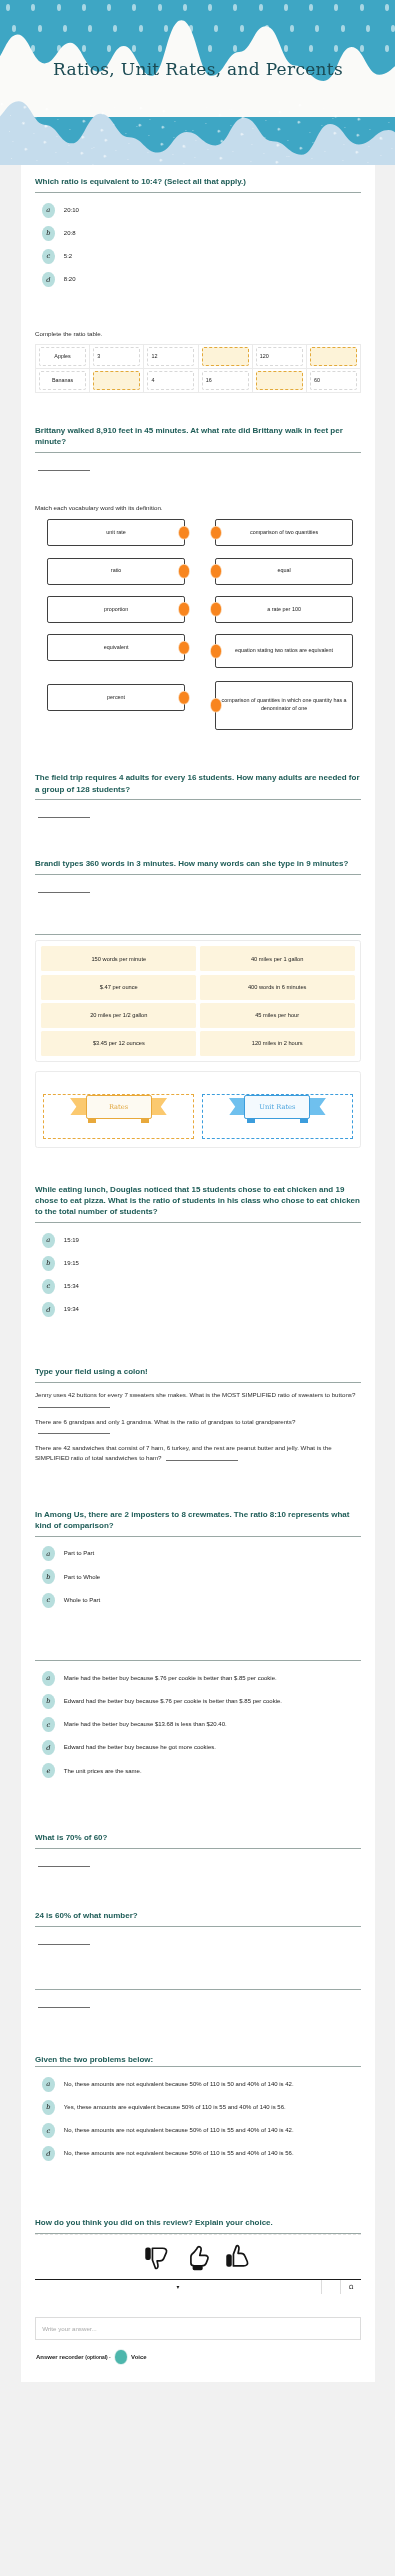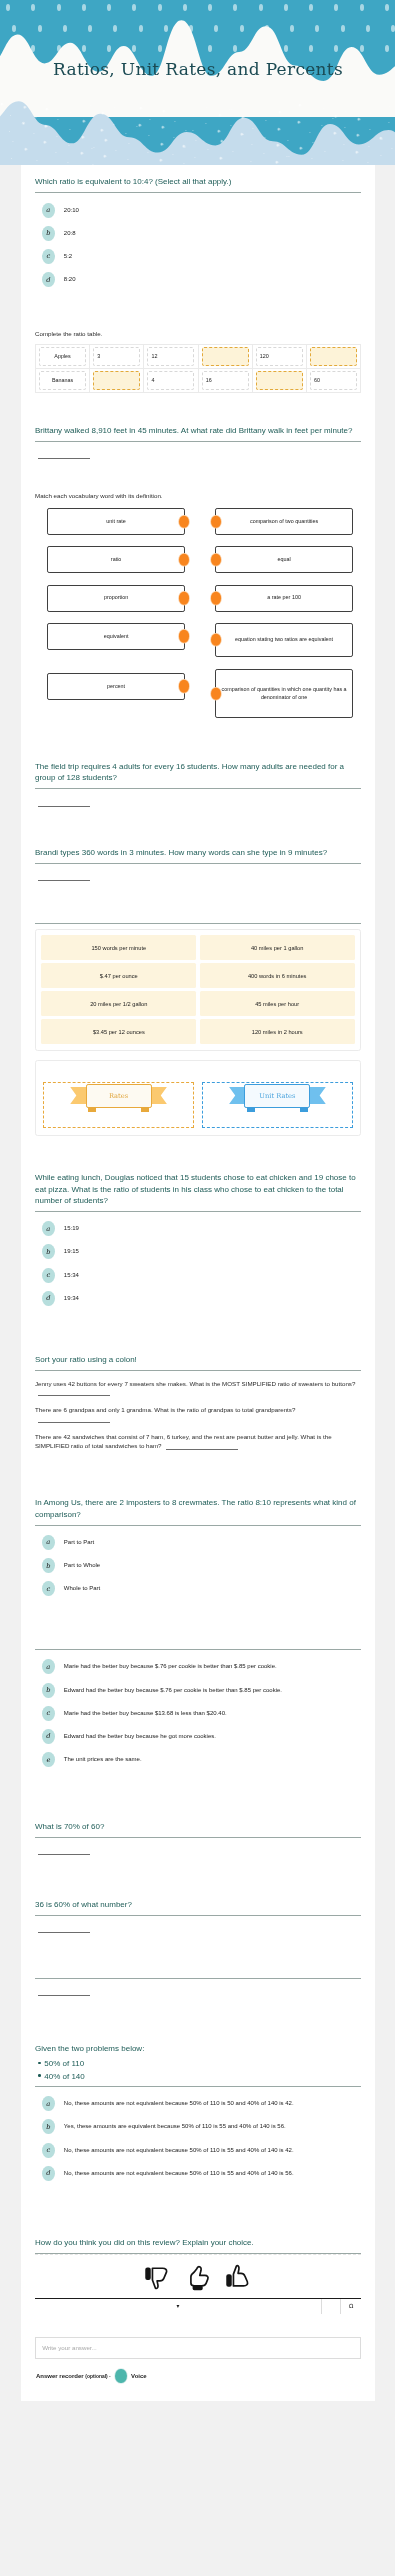--- a/index.html
+++ b/index.html
@@ -73,21 +73,21 @@
     background: #ffffff;
     margin: 0 20.6px 0 20.6px;
     padding: 11.3px 14.4px 13.4px 14.4px;
   }
   .card + .card { margin-top: 0; }
 
   .q-title {
     color: #1e5c57;
     font-size: 8px;
     line-height: 1.42;
-    font-weight: 400;
+    font-weight: 700;
     padding-bottom: 4.6px;
   }
   .q-rule {
     border-bottom: 0.5px solid #9aa8a5;
     margin-bottom: 7.2px;
   }
   .q-sub {
     color: #2b2b2b;
     font-size: 6.2px;
     line-height: 1.5;
@@ -770,21 +770,21 @@
         <div class="choice-text">15:34</div>
       </div>
       <div class="choice">
         <div class="choice-bubble">d</div>
         <div class="choice-text">19:34</div>
       </div>
     </div>
   </div>
 
   <div class="card" style="padding-top:13.4px;padding-bottom:29px;">
-    <div class="q-title">Sort your ratio using a colon!</div>
+    <div class="q-title">Type your field using a colon!</div>
     <div class="q-rule"></div>
     <div class="q-sub" style="margin-bottom:8.2px;">
       <span>Jenny uses 42 buttons for every 7 sweaters she makes. What is the MOST SIMPLIFIED ratio of sweaters to buttons?</span>
       <span class="blank-inline"></span>
     </div>
     <div class="q-sub" style="margin-bottom:8.2px;">
       <span>There are 6 grandpas and only 1 grandma. What is the ratio of grandpas to total grandparents?</span>
       <span class="blank-inline"></span>
     </div>
     <div class="q-sub">
@@ -838,42 +838,32 @@
     </div>
   </div>
 
   <div class="card" style="padding-top:19.6px;padding-bottom:27px;">
     <div class="q-title">What is 70% of 60?</div>
     <div class="q-rule"></div>
     <div class="blank-line"></div>
   </div>
 
   <div class="card" style="padding-top:13.4px;padding-bottom:29px;">
-    <div class="q-title">36 is 60% of what number?</div>
+    <div class="q-title">24 is 60% of what number?</div>
     <div class="q-rule"></div>
     <div class="blank-line"></div>
   </div>
 
   <div class="card" style="padding-top:12.4px;padding-bottom:30px;">
     <div class="q-rule"></div>
     <div class="blank-line"></div>
   </div>
 
   <div class="card" style="padding-top:13.4px;padding-bottom:23px;">
     <div class="q-title" style="padding-bottom:1px;">Given the two problems below:</div>
-    <div class="bullet-list">
-      <div class="bullet-row">
-        <span class="bullet-dot"></span>
-        <span>50% of 110</span>
-      </div>
-      <div class="bullet-row">
-        <span class="bullet-dot"></span>
-        <span>40% of 140</span>
-      </div>
-    </div>
     <div class="q-rule"></div>
     <div class="choices">
       <div class="choice">
         <div class="choice-bubble">a</div>
         <div class="choice-text">No, these amounts are not equivalent because 50% of 110 is 50 and 40% of 140 is 42.</div>
       </div>
       <div class="choice">
         <div class="choice-bubble">b</div>
         <div class="choice-text">Yes, these amounts are equivalent because 50% of 110 is 55 and 40% of 140 is 56.</div>
       </div>

